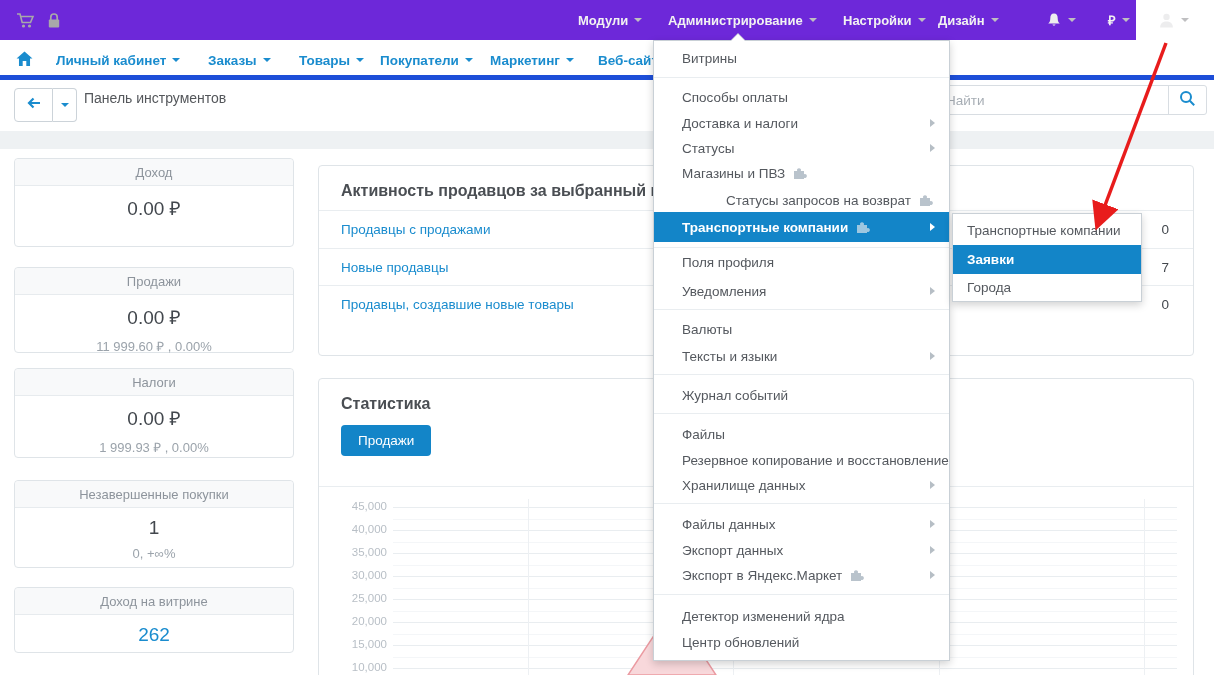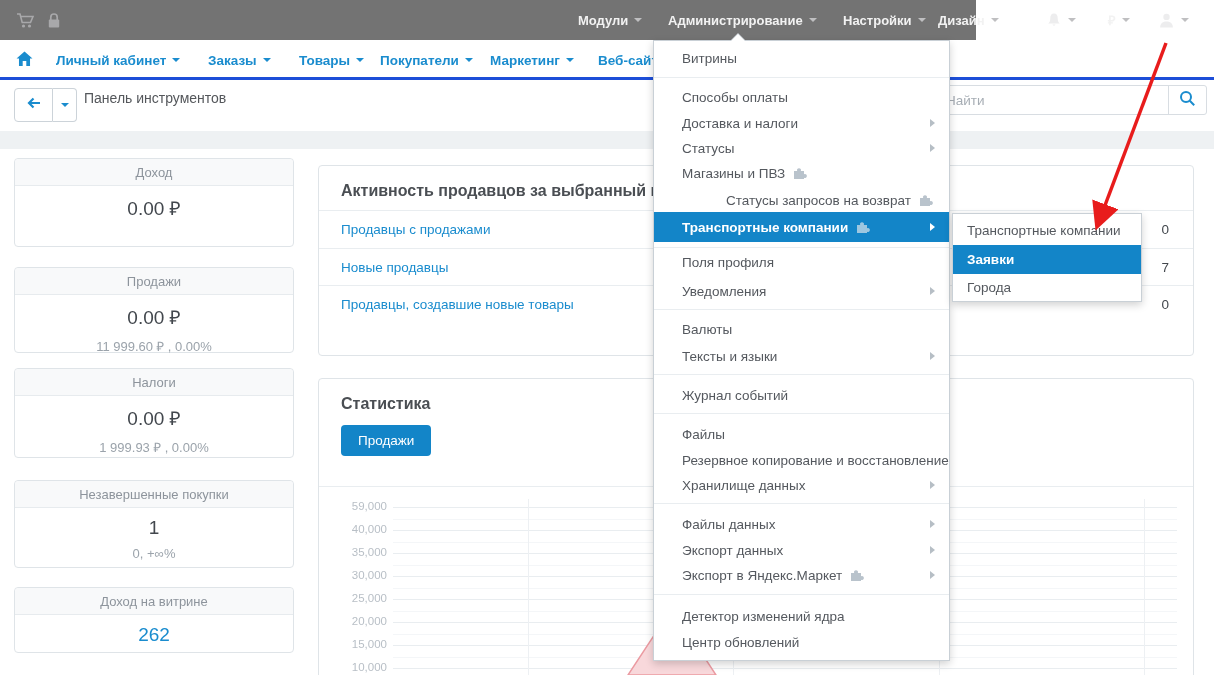--- a/index.html
+++ b/index.html
@@ -1,29 +1,29 @@
 <!DOCTYPE html>
 <html><head>
 <meta charset="utf-8">
 <style>
   * { margin:0; padding:0; box-sizing:border-box; }
   html,body { background:#fff; font-family:"Liberation Sans", sans-serif; }
   .screen { position:relative; width:1214px; height:675px; overflow:hidden; background:#fff; }
 
   
-  .topbar { position:absolute; left:0; top:0; width:976px; height:40px; background:#737373; z-index:20; }
+  .topbar { position:absolute; left:0; top:0; width:1136px; height:40px; background:#6d28d9; z-index:20; }
   .tb-item { position:absolute; top:0; height:40px; display:flex; align-items:center; color:#f2f2f2;
              font-size:13px; font-weight:700; cursor:pointer; }
   .caret { display:inline-block; width:0; height:0; border-left:4px solid transparent;
            border-right:4px solid transparent; border-top:4px solid #bfbfc1; margin-left:6px; }
   .tb-icon { display:flex; align-items:center; }
 
   
   .navbar { position:absolute; left:0; top:40px; width:1214px; height:40px; background:#fff;
-            border-bottom:3px solid #1d4ed8; z-index:10; }
+            border-bottom:5px solid #1d4ed8; z-index:10; }
   .nav-link { position:absolute; top:0; height:40px; display:flex; align-items:center;
               color:#1a8cce; font-size:13.5px; font-weight:700; cursor:pointer; }
   .nav-link .caret { border-top-color:#1a8cce; }
   .searchbox { position:absolute; left:935px; top:45px; width:272px; height:30px; background:#fff;
                border:1px solid #d8dde2; border-radius:3px; display:flex; }
   .searchbox input { flex:1; border:none; outline:none; padding:0 10px; font-size:13.5px;
                      color:#555; font-family:"Liberation Sans", sans-serif; background:transparent; }
   .searchbox input::placeholder { color:#a6adb4; }
   .search-btn { width:38px; border-left:1px solid #d8dde2; display:flex; align-items:center;
                 justify-content:center; cursor:pointer; }
@@ -263,21 +263,21 @@
       <span class="lbl">Продавцы, создавшие новые товары</span>
       <span class="val">0</span>
     </div>
   </div>
 
   <div class="stcard">
     <div class="stcard-title">Статистика</div>
     <div class="sttab">Продажи</div>
     <div class="stdivider"></div>
 
-    <div class="ytick" style="top:121px;">59,000</div>
+    <div class="ytick" style="top:121px;">45,000</div>
     <div class="ytick" style="top:144px;">40,000</div>
     <div class="ytick" style="top:167px;">35,000</div>
     <div class="ytick" style="top:190px;">30,000</div>
     <div class="ytick" style="top:213px;">25,000</div>
     <div class="ytick" style="top:236px;">20,000</div>
     <div class="ytick" style="top:259px;">15,000</div>
     <div class="ytick" style="top:282px;">10,000</div>
 
     <div class="gl" style="top:128px;"></div>
     <div class="glm" style="top:140px;"></div>

